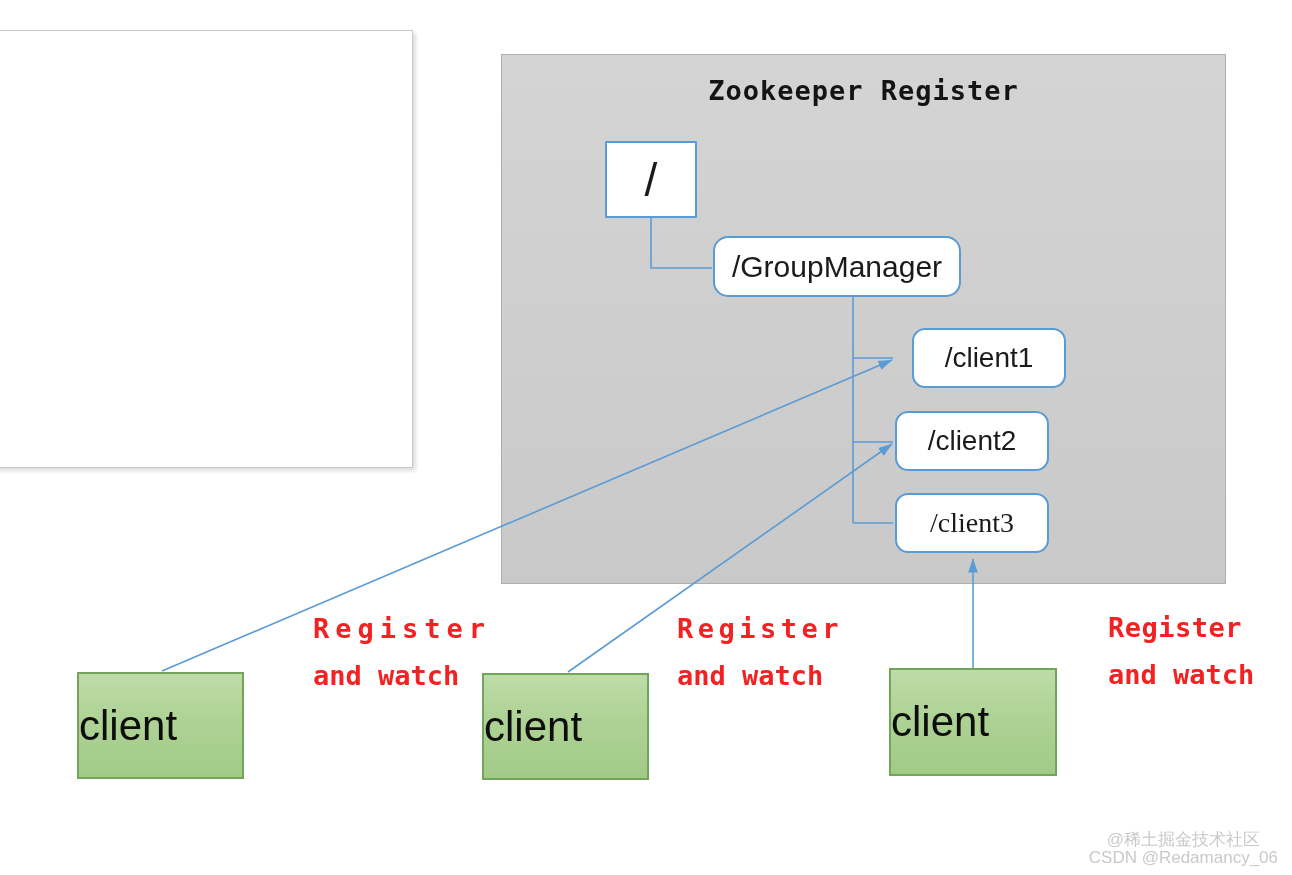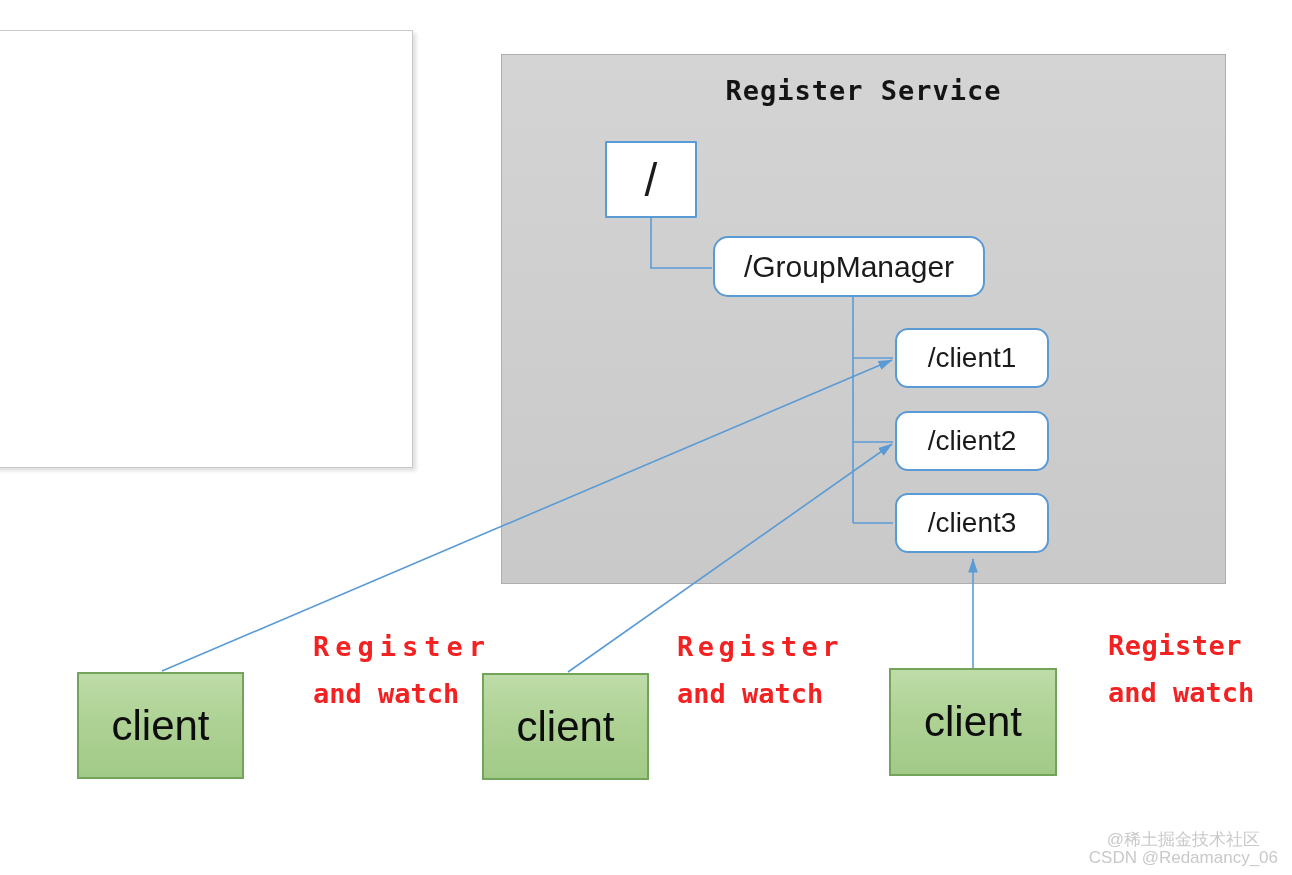--- a/index.html
+++ b/index.html
@@ -25,39 +25,39 @@
     font-size:27px;color:#141414;letter-spacing:1px;
   }
   .wires{position:absolute;left:0;top:0;z-index:2;}
   .wire{fill:none;stroke:#5b9bd5;stroke-width:1.6px;}
   .node{
     position:absolute;background:#ffffff;border:2.5px solid #5b9bd5;
     display:flex;align-items:center;justify-content:center;
     color:#1a1a1a;z-index:3;box-sizing:border-box;
   }
   .node-root{left:605px;top:141px;width:92px;height:77px;border-width:2px;border-radius:1px;font-size:46px;font-weight:400;}
-  .node-gm{left:713px;top:236px;width:272px;height:61px;border-radius:15px;font-size:30px;}
+  .node-gm{left:713px;top:236px;width:248px;height:61px;border-radius:15px;font-size:30px;}
   .node-client{width:154px;height:60px;border-radius:13px;font-size:28px;left:895px;}
-  .node-c1{top:328px;}
+  .node-c1{top:328px;margin-left:17px;}
   .node-c2{top:411px;justify-content:center;}
-  .node-c3{top:493px;}
+  .node-c3{top:493px;font-family:Liberation Serif, serif;}
   .client-box{
     position:absolute;width:167px;height:107px;
     background:linear-gradient(180deg,#bedca8 0%,#aed295 45%,#a2ca87 100%);
     border:2px solid #72a459;box-sizing:border-box;
-    display:flex;align-items:center;justify-content:center;
+    display:flex;align-items:center;justify-content:flex-start;
     font-size:42px;color:#0d0d0d;z-index:3;
   }
   .client-1{left:77px;top:672px;}
   .client-2{left:482px;top:673px;}
   .client-3{left:889px;top:668px;width:168px;height:108px;}
   .edge-label{
     position:absolute;color:#f32222;
     font-family:"DejaVu Sans Mono",monospace;font-weight:bold;
-    font-size:27px;line-height:47px;white-space:nowrap;z-index:4;margin-top:18px;
+    font-size:27px;line-height:47px;white-space:nowrap;z-index:4;
   }
   .label-1{left:313px;top:605px;}
   .label-2{left:677px;top:605px;}
   .label-3{left:1108px;top:604px;}
   .label-1 .l1{letter-spacing:6px;}
   .label-2 .l1{letter-spacing:4.5px;}
   .label-3 .l1{letter-spacing:0.5px;}
   .watermark{
     position:absolute;right:14px;bottom:9px;text-align:center;
     color:#c9c8cb;font-size:17px;line-height:17.5px;z-index:5;
@@ -65,21 +65,21 @@
   }
 </style>
 </head>
 <body>
 
 <div class="canvas">
 
   <div class="empty-panel"></div>
 
   <div class="service-panel">
-    <div class="service-title">Register Service</div>
+    <div class="service-title">Zookeeper Register</div>
   </div>
 
   <svg class="wires" width="1292" height="875" viewBox="0 0 1292 875">
     <defs>
       <marker id="ah" markerWidth="9" markerHeight="6" refX="8.5" refY="3" orient="auto">
         <path d="M0,0 L9,3 L0,6 Z" fill="#5b9bd5"></path>
       </marker>
     </defs>
     <path class="wire" d="M651,217 V268 H712"></path>
     <path class="wire" d="M853,297 V523"></path>

